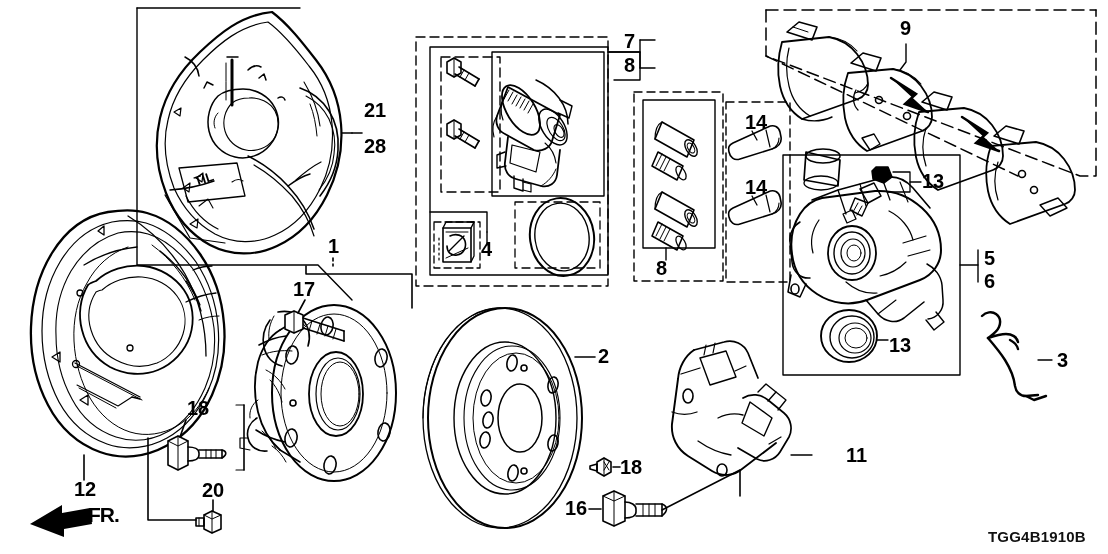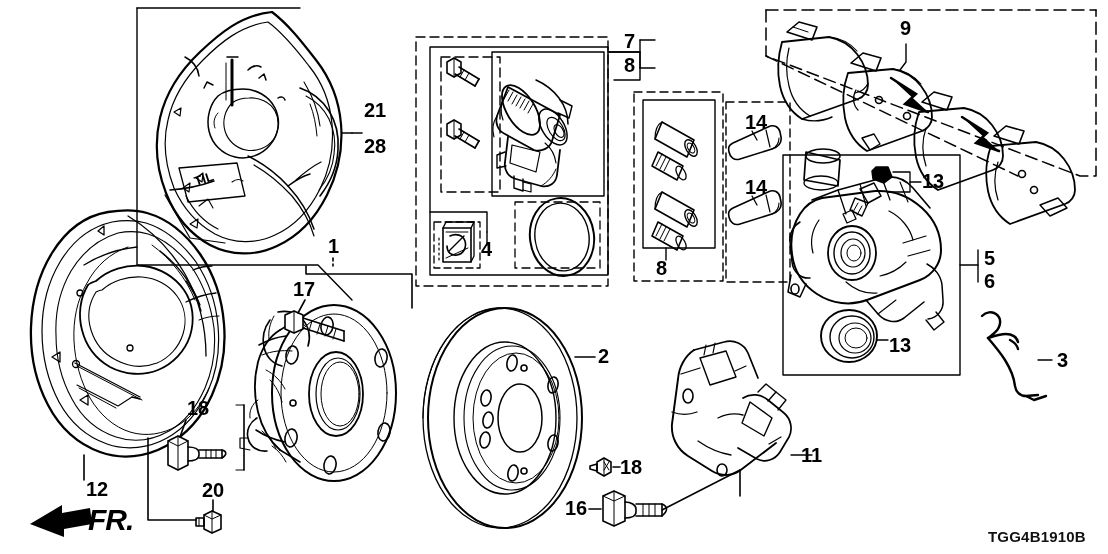--- a/index.html
+++ b/index.html
@@ -1,21 +1,21 @@
 <!DOCTYPE html>
 <html><head>
 <meta charset="utf-8">
 <style>
   html,body{margin:0;padding:0;background:#ffffff;}
   body{font-family:"Liberation Sans",sans-serif;}
   #stage{position:relative;width:1108px;height:554px;background:#ffffff;overflow:hidden;}
   #stage svg{position:absolute;left:0;top:0;}
   .lbl{position:absolute;font-family:"Liberation Sans",sans-serif;font-size:20px;font-weight:700;color:#000;line-height:1;white-space:nowrap;}
   .diagid{position:absolute;font-family:"Liberation Sans",sans-serif;font-size:15px;font-weight:700;color:#111;letter-spacing:.2px;}
-  .frtxt{position:absolute;font-family:"Liberation Sans",sans-serif;font-size:30px;font-weight:800;font-style:italic;color:#000;letter-spacing:-1px;}
+  .frtxt{position:absolute;font-family:"Liberation Sans",sans-serif;font-size:21px;font-weight:800;color:#000;letter-spacing:-1px;}
 </style>
 </head>
 <body>
 
 <div id="stage">
 
   <svg width="1108" height="554" viewBox="0 0 1108 554">
     <g fill="none" stroke="#000" stroke-width="1.6" stroke-linecap="round" stroke-linejoin="round">
 
       <g>
@@ -569,22 +569,22 @@
   <div class="lbl" style="left:328px;top:236px;">1</div>
   <div class="lbl" style="left:598px;top:346px;">2</div>
   <div class="lbl" style="left:1057px;top:350px;">3</div>
   <div class="lbl" style="left:481px;top:239px;">4</div>
   <div class="lbl" style="left:984px;top:248px;">5</div>
   <div class="lbl" style="left:984px;top:271px;">6</div>
   <div class="lbl" style="left:624px;top:31px;">7</div>
   <div class="lbl" style="left:624px;top:55px;">8</div>
   <div class="lbl" style="left:900px;top:18px;">9</div>
   <div class="lbl" style="left:889px;top:335px;">13</div>
-  <div class="lbl" style="left:801px;top:445px;">11</div>
-  <div class="lbl" style="left:86px;top:479px;">12</div>
+  <div class="lbl" style="left:846px;top:445px;">11</div>
+  <div class="lbl" style="left:74px;top:479px;">12</div>
   <div class="lbl" style="left:922px;top:171px;">13</div>
   <div class="lbl" style="left:745px;top:112px;">14</div>
   <div class="lbl" style="left:745px;top:177px;">14</div>
   <div class="lbl" style="left:656px;top:258px;">8</div>
   <div class="lbl" style="left:565px;top:498px;">16</div>
   <div class="lbl" style="left:293px;top:279px;">17</div>
   <div class="lbl" style="left:187px;top:398px;text-align:center;">18</div>
   <div class="lbl" style="left:620px;top:457px;">18</div>
   <div class="lbl" style="left:202px;top:480px;">20</div>
   <div class="lbl" style="left:364px;top:100px;">21</div>

